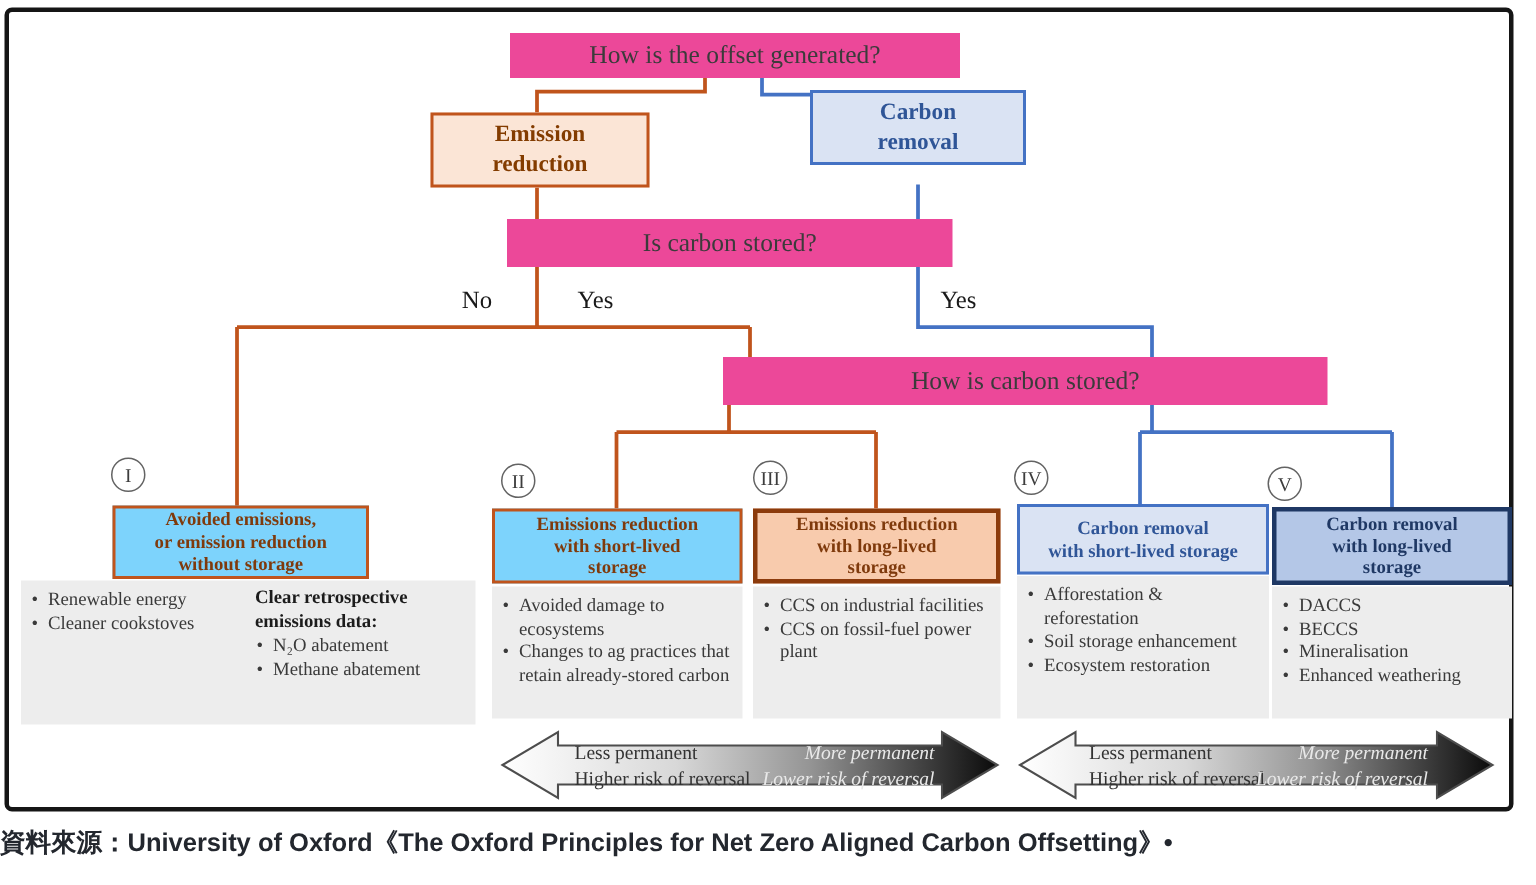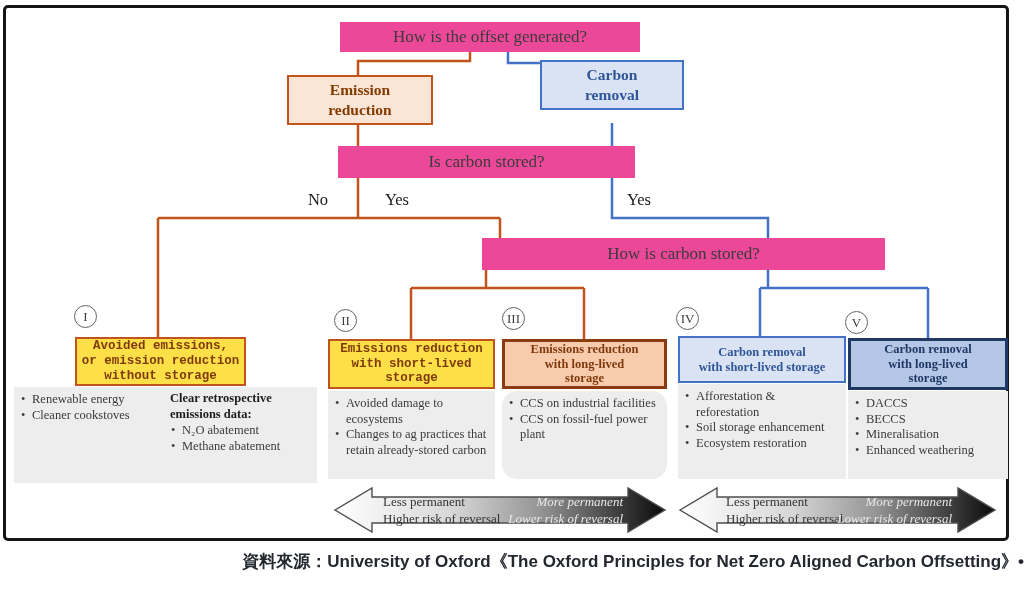--- a/index.html
+++ b/index.html
@@ -35,42 +35,42 @@
   .numeral{
     z-index:2;width:23px;height:23px;border:1.5px solid #636363;border-radius:50%;
     color:#3d3d3d;font-size:13px;display:flex;align-items:center;justify-content:center;
     background:#ffffff;
   }
   
   .cat{
     z-index:2;display:flex;align-items:center;justify-content:center;text-align:center;
     font-weight:bold;font-size:12.5px;line-height:1.18;white-space:pre-line;
   }
-  .cat-orange-light{background:#fde047;border:2.5px solid #c0541c;color:#7f3a0c;font-family:Liberation Mono, monospace;}
+  .cat-orange-light{background:#7dd3fc;border:2.5px solid #c0541c;color:#7f3a0c;}
   .cat-orange-med{background:#f8cbad;border:3px solid #8c3b0c;color:#7f3a0c;}
   .cat-blue-light{background:#dae3f3;border:2.5px solid #4472c4;color:#2f5597;}
   .cat-blue-med{background:#b4c7e7;border:3px solid #1f3864;color:#1f3864;}
   
   .panel{
     z-index:2;background:#ededed;color:#3a3a3a;font-size:12.5px;line-height:1.24;
     padding:4px 5px 4px 6px;
   }
   .panel ul{margin:1px 0 0 0;padding:0;}
   .panel li{list-style:none;position:relative;padding-left:12px;margin:0;}
   .panel li::before{content:"•";position:absolute;left:1px;top:0;}
   .p1col{display:flex;gap:8px;}
   .p1col > div{flex:1;}
   .ph{font-weight:bold;color:#1c1c1c;}
   
   .arrow-label{z-index:3;font-size:13px;line-height:1.32;}
   .arrow-dark{color:#333333;}
   .arrow-light{color:#e9e9e9;text-align:right;font-style:italic;}
   
   .caption{
-    left:0;top:550px;width:1024px;text-align:right;z-index:2;
+    left:0;top:550px;width:1024px;text-align:left;z-index:2;
     font-family:"Liberation Sans", sans-serif;font-weight:bold;font-size:17px;color:#23272e;
   }
 </style>
 </head>
 <body>
 
 <div class="abs frame"></div>
 
 <svg class="abs wires" viewBox="0 0 1024 590" xmlns="http://www.w3.org/2000/svg">
   <defs>
@@ -145,21 +145,21 @@
         </ul>
     </div>
   </div>
 </div>
 <div class="abs panel" style="left:328px;top:391px;width:167px;height:88px;">
   <ul>
       <li>Avoided damage to ecosystems</li>
       <li>Changes to ag practices that retain already-stored carbon</li>
     </ul>
 </div>
-<div class="abs panel" style="left:502px;top:391px;width:165px;height:88px;border-radius:15px;">
+<div class="abs panel" style="left:502px;top:391px;width:165px;height:88px;">
   <ul>
       <li>CCS on industrial facilities</li>
       <li>CCS on fossil-fuel power plant</li>
     </ul>
 </div>
 <div class="abs panel" style="left:678px;top:384px;width:168px;height:95px;">
   <ul>
       <li>Afforestation &amp; reforestation</li>
       <li>Soil storage enhancement</li>
       <li>Ecosystem restoration</li>

